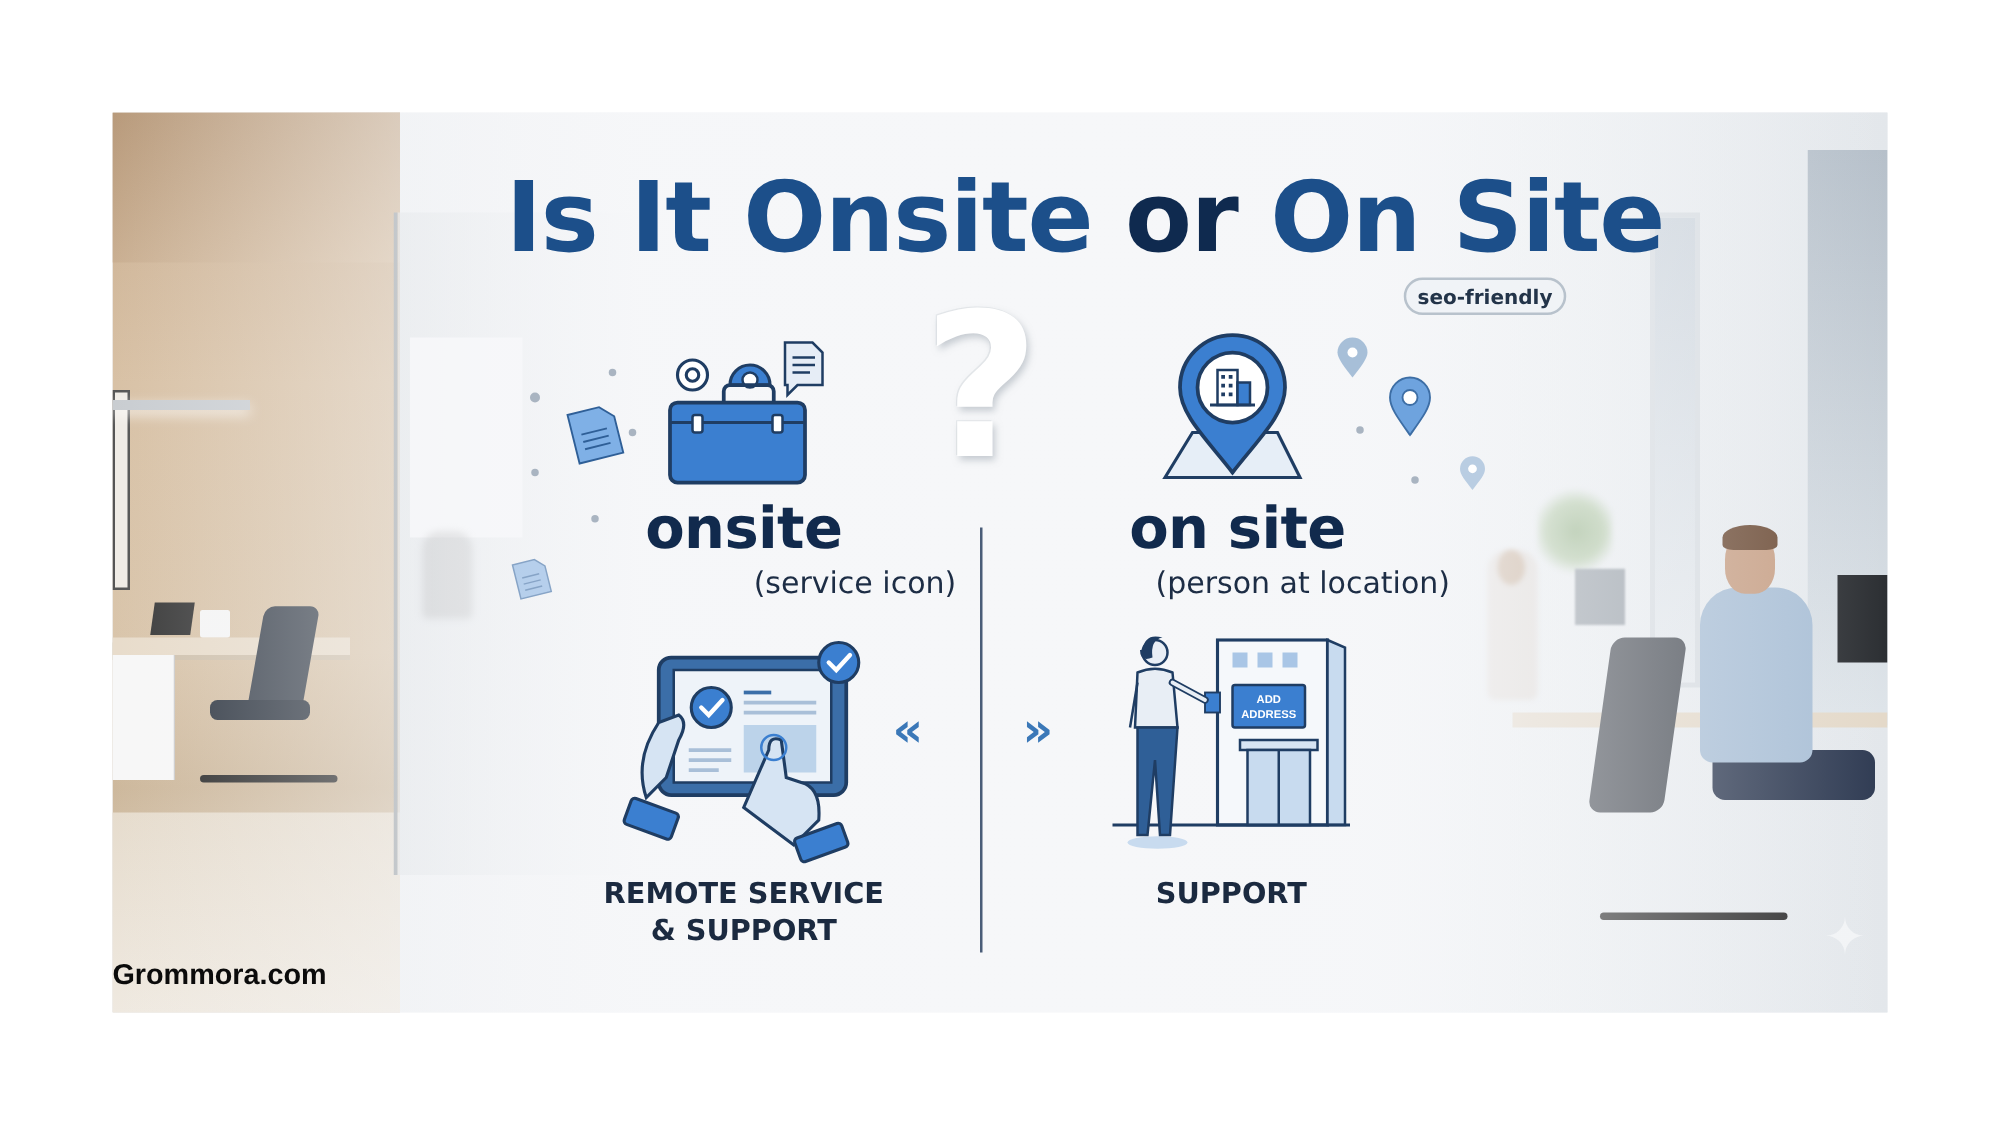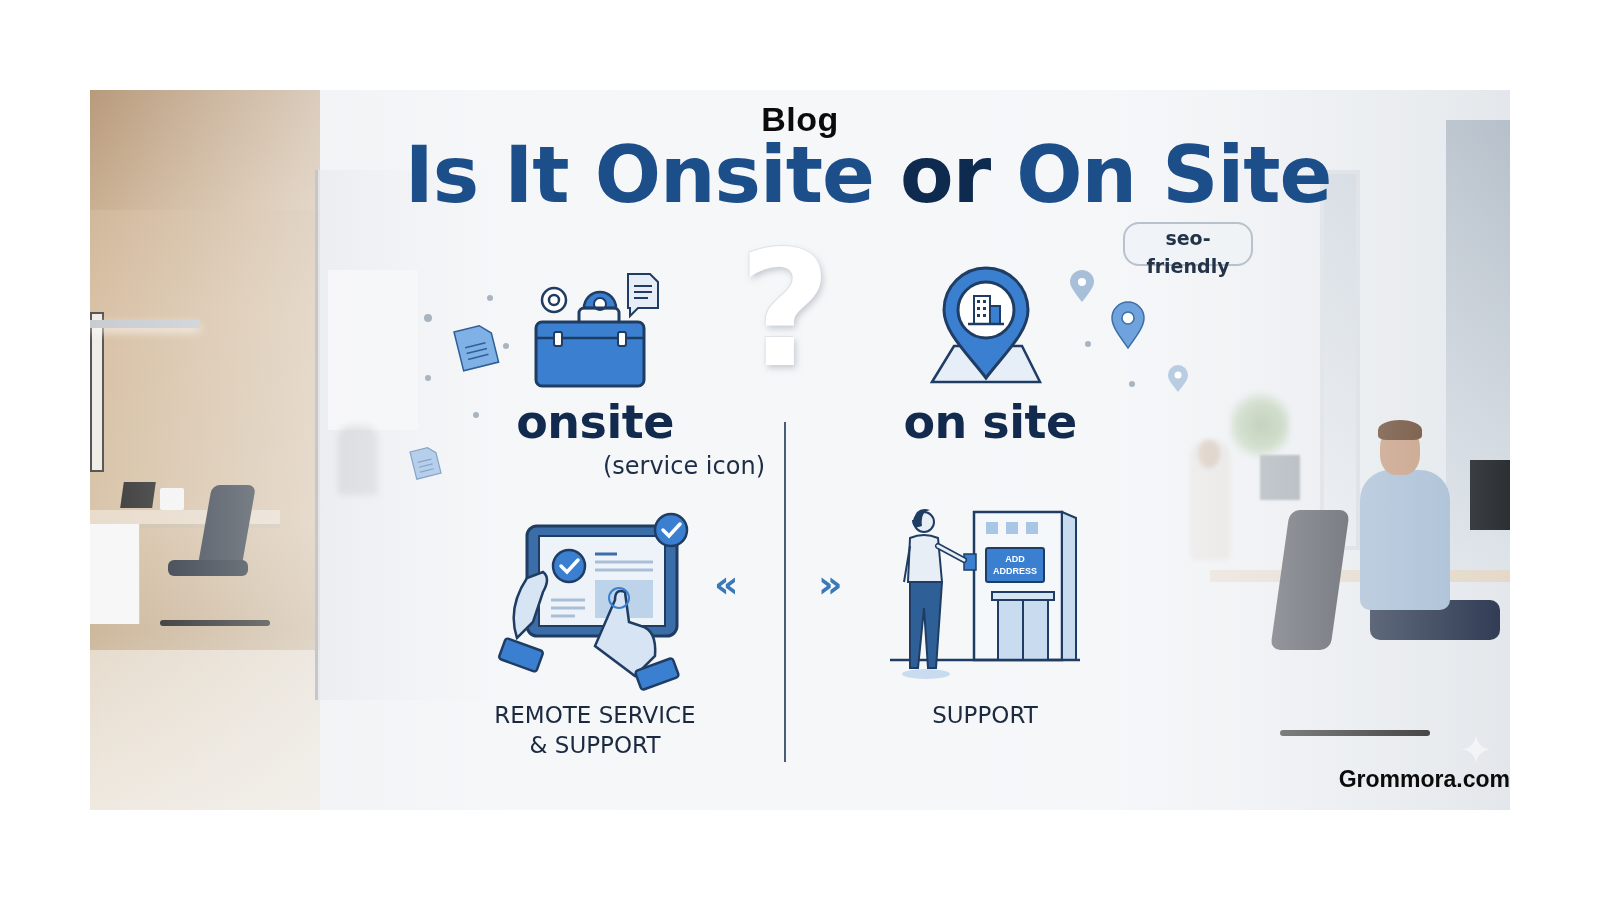--- a/index.html
+++ b/index.html
@@ -159,61 +159,61 @@
       font-family: "Liberation Sans", sans-serif; font-weight: bold;
       font-size: 34px; color: #0b0b0b; letter-spacing: 0.5px;
     }
     .main-title {
       position: absolute; left: 0; width: 1556px; top: 40px; text-align: center;
       font-family: "DejaVu Sans", sans-serif; font-weight: bold;
       font-size: 78px; line-height: 90px; color: #1c4f8a; letter-spacing: -1px;
     }
     .main-title .dark { color: #0f2a4f; }
     .seo-badge {
-      position: absolute; left: 1033px; top: 132px; width: 130px; height: 44px;
+      position: absolute; left: 1033px; top: 132px; width: 130px; height: 30px;
       border: 2px solid #b8c2cc; border-radius: 16px; background: rgba(240,243,246,0.9);
-      font-family: "DejaVu Sans", sans-serif; font-weight: bold; font-size: 19px;
+      font-family: "DejaVu Sans", sans-serif; font-weight: bold; font-size: 16px;
       color: #233449; text-align: center; line-height: 28px;
     }
 
     .divider {
       position: absolute; left: 694px; top: 332px; width: 2px; height: 340px;
       background: #4a5d78;
     }
 
     .col-title {
       position: absolute; width: 300px; text-align: center;
       font-family: "DejaVu Sans", sans-serif; font-weight: bold;
       font-size: 46px; color: #112a4d; letter-spacing: -0.5px;
     }
     .col-sub {
       position: absolute; width: 340px; text-align: right;
       font-family: "DejaVu Sans", sans-serif; font-size: 24px; color: #1d2d45;
     }
     .col-caption {
       position: absolute; width: 340px; text-align: center;
-      font-family: "DejaVu Sans", sans-serif; font-weight: normal;
+      font-family: "DejaVu Sans", sans-serif; font-weight: bold;
       font-size: 23px; line-height: 30px; color: #1b2a40;
     }
 
     .question {
       position: absolute; left: 640px; top: 140px; width: 110px; height: 160px;
       font-family: "DejaVu Sans", sans-serif; font-weight: bold; font-size: 160px;
       line-height: 160px; text-align: center; color: #ffffff;
       text-shadow: 2px 3px 6px rgba(150,160,170,0.5), -1px -1px 0 #e6e9ec;
     }
 
     .chev {
       position: absolute; font-family: "DejaVu Sans", sans-serif; font-weight: bold;
       font-size: 38px; line-height: 40px;
     }
     .chev .a { color: #3b78b8; }
 
     .watermark {
-      position: absolute; left: 0; width: 1420px; top: 676px; text-align: right;
+      position: absolute; left: 0; width: 1420px; top: 676px; text-align: left;
       font-family: "Liberation Sans", sans-serif; font-weight: bold;
       font-size: 23px; color: #0b0b0b;
     }
 
     svg { position: absolute; overflow: visible; }
   </style>
 </head>
 <body>
 
 <div class="banner">
@@ -250,21 +250,20 @@
     <div class="man-legs"></div>
     <div class="man-body"></div>
     <div class="man-head"></div>
     <div class="man-hair"></div>
     <div class="chair-base"></div>
     <div class="sparkle">✦</div>
   </div>
 
   <div class="fade"></div>
 
-  <div class="blog-label">Blog</div>
   <div class="main-title">
     <span>Is It Onsite</span>
     <span class="dark">or</span>
     <span>On Site</span>
   </div>
   <div class="seo-badge">seo-friendly</div>
 
   <div class="question">?</div>
 
   <svg style="left:320px;top:200px;" width="120" height="200">
@@ -362,20 +361,21 @@
     <circle cx="12" cy="10" r="4" fill="#ffffff"></circle>
     <path d="M58 76 C48 62 42 54 42 46 a16 16 0 0 1 32 0 c0 8 -6 16 -16 30 z" fill="#6ea3de" stroke="#3d6ea5" stroke-width="1.5"></path>
     <circle cx="58" cy="46" r="6" fill="#ffffff" stroke="#3d6ea5" stroke-width="1.5"></circle>
     <path d="M108 120 C102 112 98 108 98 103 a10 10 0 0 1 20 0 c0 5 -4 9 -10 17 z" fill="#b9cde2"></path>
     <circle cx="108" cy="103" r="3.5" fill="#ffffff"></circle>
     <circle cx="18" cy="72" r="3" fill="#a9b4c1"></circle>
     <circle cx="62" cy="112" r="3" fill="#a9b4c1"></circle>
   </svg>
 
   <div class="col-title" style="left:750px;top:305px;">on site</div>
+  <div class="col-sub" style="left:730px;top:362px;">(person at location)</div>
 
   <svg style="left:800px;top:420px;" width="200" height="180">
     <rect x="84" y="2" width="88" height="148" fill="#f5f8fb" stroke="#1f3d63" stroke-width="2.5"></rect>
     <path d="M172 2 l14 6 v142 h-14 z" fill="#c8dbef" stroke="#1f3d63" stroke-width="2"></path>
     <rect x="96" y="12" width="12" height="12" fill="#a9c6e6"></rect>
     <rect x="116" y="12" width="12" height="12" fill="#a9c6e6"></rect>
     <rect x="136" y="12" width="12" height="12" fill="#a9c6e6"></rect>
     <rect x="96" y="38" width="58" height="34" rx="2" fill="#3b7fd0" stroke="#1f3d63" stroke-width="2"></rect>
     <text x="125" y="52" text-anchor="middle" font-family="Liberation Sans, sans-serif" font-weight="bold" font-size="9" fill="#ffffff">ADD</text>
     <text x="125" y="64" text-anchor="middle" font-family="Liberation Sans, sans-serif" font-weight="bold" font-size="9" fill="#ffffff">ADDRESS</text>

